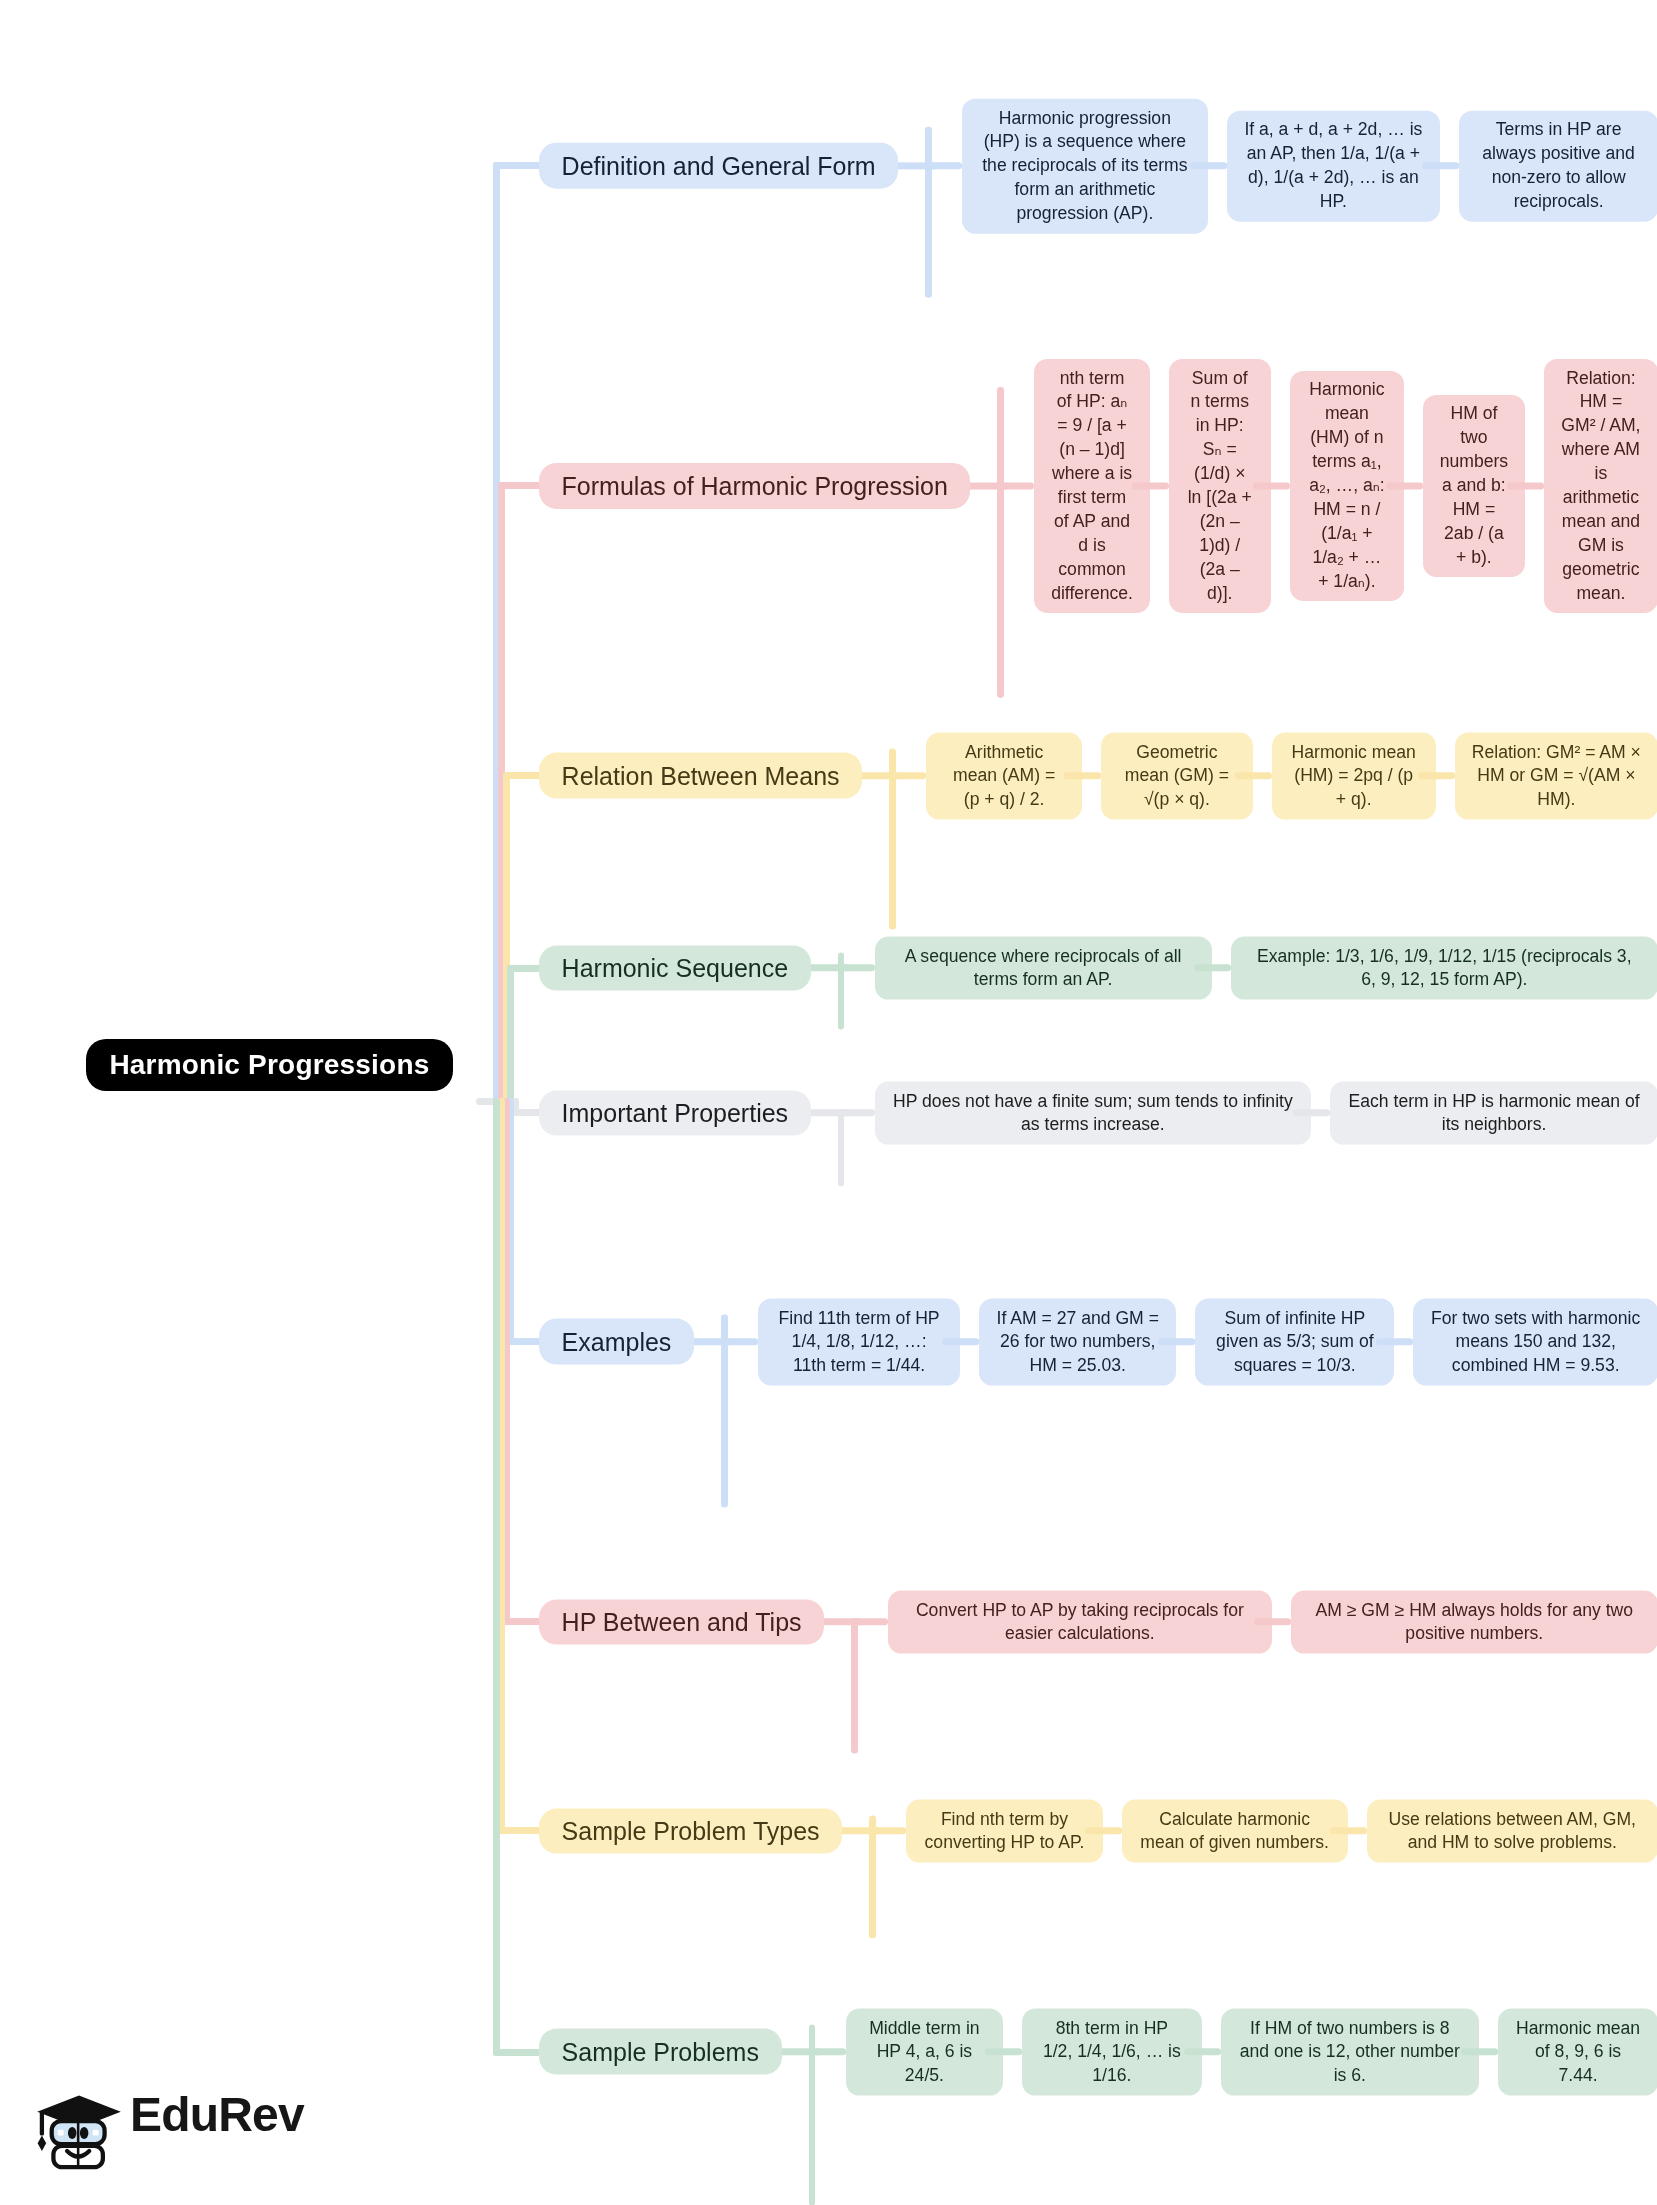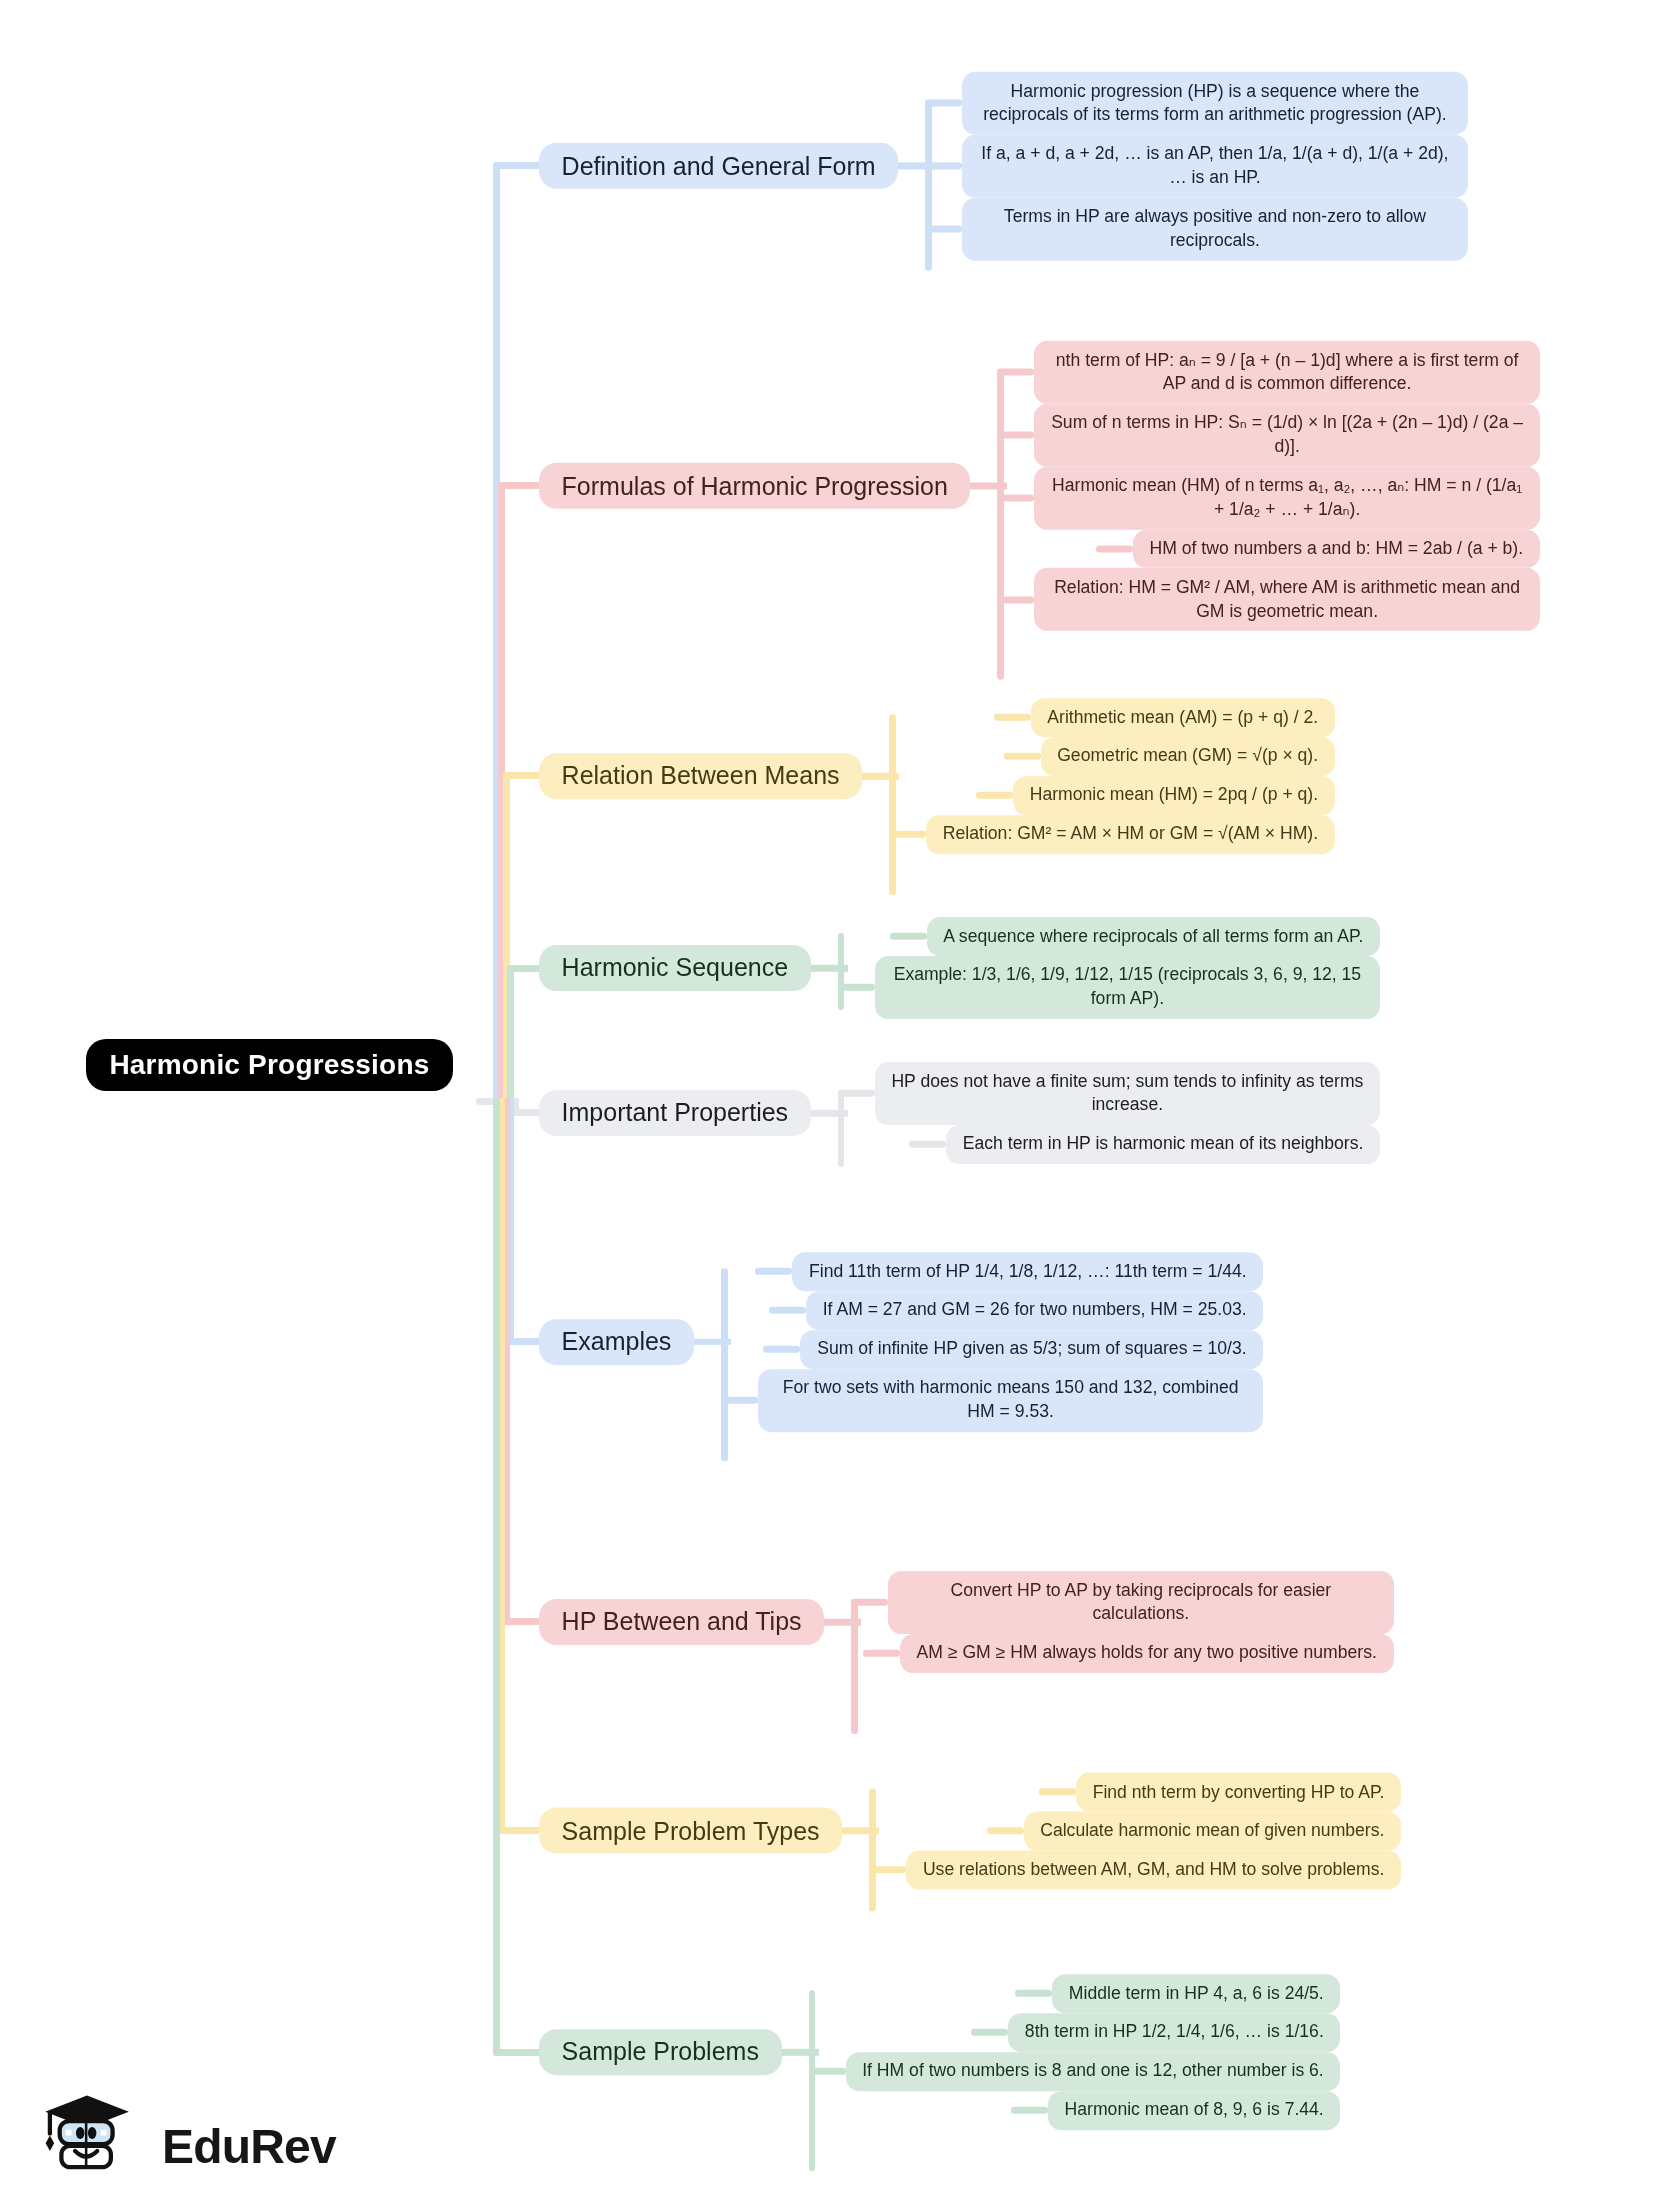--- a/index.html
+++ b/index.html
@@ -23,34 +23,34 @@
     position:relative;flex-shrink:0;white-space:nowrap;
     background:var(--fill);color:var(--text);
     font-size:25px;padding:8.4px 22.6px;border-radius:17.6px;
   }
   .topic-pill::after{
     content:"";position:absolute;right:-37px;top:50%;transform:translateY(-50%);
     width:37px;height:6.7px;background:var(--line);
   }
   .leaves{
     position:relative;margin-left:64px;
-    display:flex;flex-direction:column;align-items:flex-end;
+    display:flex;flex-direction:row;gap:19px;align-items:center;
   }
   .leaf{
     position:relative;background:var(--fill);color:var(--text);
     font-size:17.6px;line-height:1.36;text-align:center;
     padding:7.5px 16.7px;border-radius:13.4px;max-width:472px;width:fit-content;
   }
   .leaf::before{
     content:"";position:absolute;left:-37px;top:50%;transform:translateY(-50%);
     width:37px;height:6.7px;background:var(--line);border-radius:3.3px;
   }
   .leaf-trunk{position:absolute;left:-37px;width:6.7px;background:var(--line);border-radius:3.3px;}
   .logo{
-    position:absolute;left:40px;top:2087px;display:flex;align-items:flex-end;gap:28px;z-index:1;
+    position:absolute;left:32px;top:2087px;display:flex;align-items:flex-start;gap:4px;z-index:1;
   }
   .brand{font-size:48px;font-weight:bold;color:#161616;letter-spacing:-0.8px;}
 </style>
 </head>
 <body>
 
 <div class="canvas">
   <div class="connectors">
       <div class="h-line" style="left: 476px; top: 1098px; width: 43px; background: rgb(228, 230, 233);"></div>
       <div class="v-line" style="left: 493px; top: 162px; height: 942px; background: rgb(205, 222, 247);"></div>

